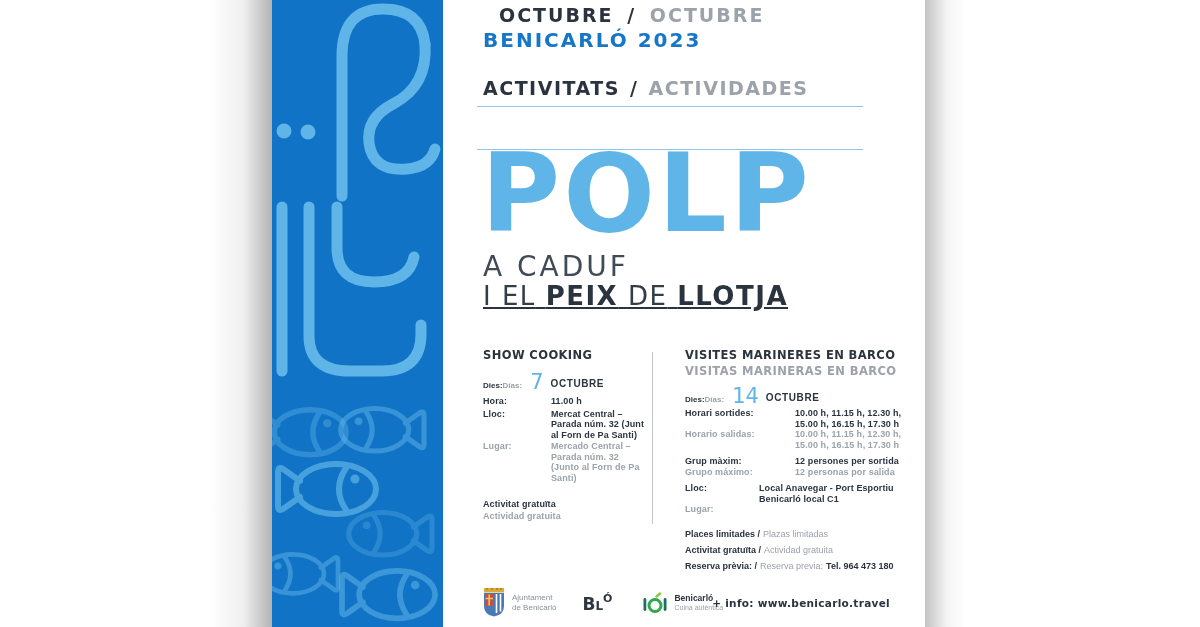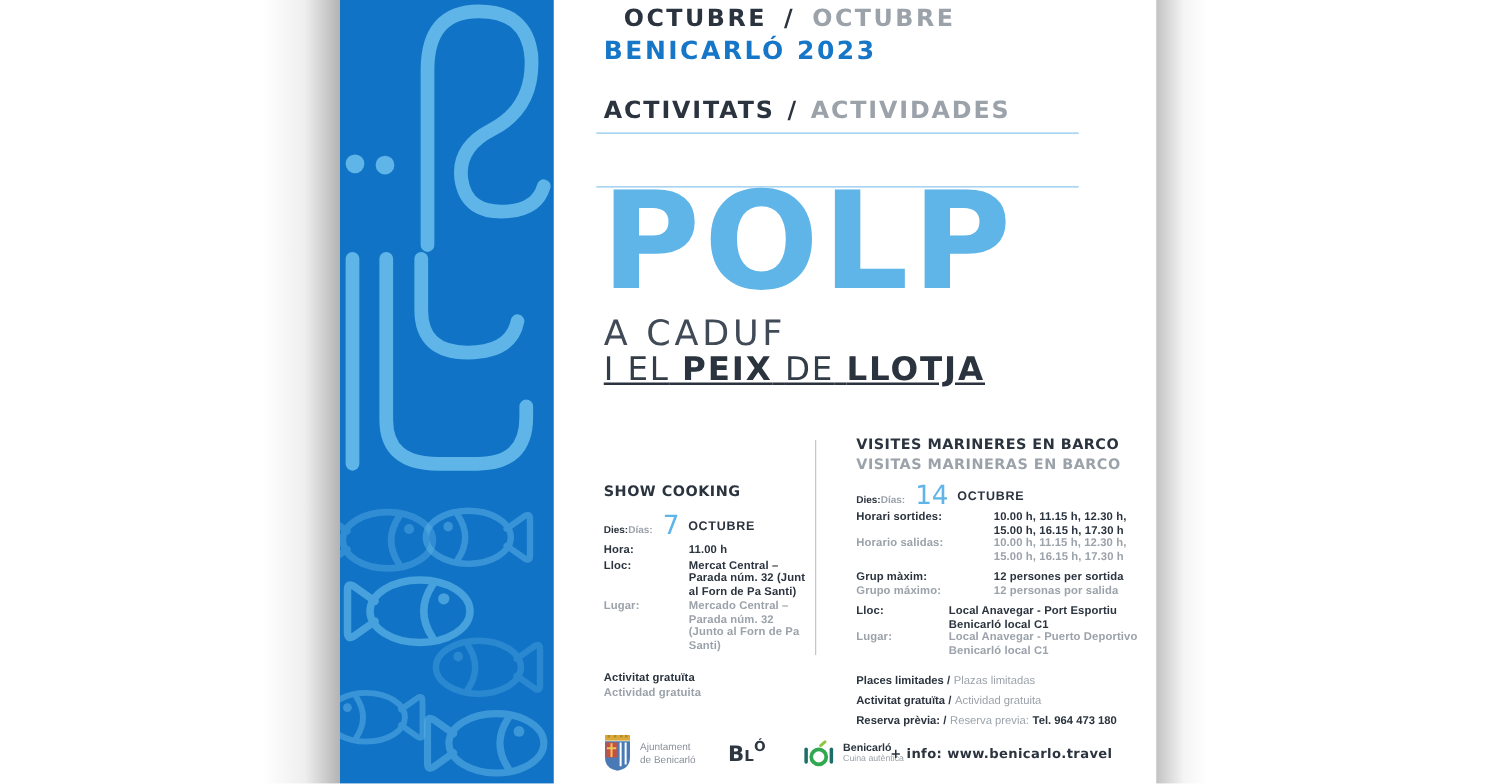--- a/index.html
+++ b/index.html
@@ -62,21 +62,21 @@
   .gray .lbl, .gray .val, .grayt { color:#9BA2AA; }
   .w30 { width:30px; } .w34 { width:36px; } .w72 { width:72px; }
 
   .dies-row { display:flex; align-items:flex-end; }
   .dd { display:flex; font-size:8px; line-height:9px; font-weight:700; }
   .dd .ca { color:#2A333E; } .dd .es { color:#9BA2AA; }
   .day { font-family:"DejaVu Sans",sans-serif; font-size:21px; line-height:16px; font-weight:400; color:#5FB5E8; margin:0 7px 0 8px; }
   .mon { font-size:10px; font-weight:600; color:#2A333E; letter-spacing:0.6px; margin-bottom:1px; }
 
   .mb1{margin-bottom:1px;} .mb2{margin-bottom:2px;} .mb4{margin-bottom:4px;}
-  .mb6{margin-bottom:6px;} .mb10{margin-bottom:10px;} .mb12{margin-bottom:12px;margin-top:38px;} .mb14{margin-bottom:14px;}
+  .mb6{margin-bottom:6px;} .mb10{margin-bottom:10px;} .mb12{margin-bottom:12px;} .mb14{margin-bottom:14px;}
   .mt16{margin-top:16px;}
 
   .inline-line { font-size:9px; line-height:10.5px; margin-bottom:5.5px; white-space:nowrap; }
   .inline-line .d { font-weight:700; color:#2A333E; margin-right:3px; }
   .inline-line .g { color:#9BA2AA; margin-right:3px; }
 
   
   .footer { position:absolute; left:0; top:584px; width:440px; height:40px; }
   .logos { position:absolute; left:0; top:4px; display:flex; align-items:center; }
   .th-text { margin-left:7px; font-size:8px; line-height:9.5px; color:#8A9199; }
@@ -225,21 +225,20 @@
         <span class="lbl w72">Grupo máximo:</span>
         <span class="val">12 personas por salida</span>
       </div>
 
       <div class="row">
         <span class="lbl w34">Lloc:</span>
         <span class="val">Local Anavegar - Port Esportiu Benicarló local C1</span>
       </div>
       <div class="row gray mb14">
         <span class="lbl w34">Lugar:</span>
-        <span class="val">Local Anavegar - Puerto Deportivo Benicarló local C1</span>
       </div>
 
       <div class="inline-line">
         <span class="d">Places limitades /</span><span class="g">Plazas limitadas</span>
       </div>
       <div class="inline-line">
         <span class="d">Activitat gratuïta /</span><span class="g">Actividad gratuita</span>
       </div>
       <div class="inline-line">
         <span class="d">Reserva prèvia: /</span><span class="g">Reserva previa:</span><span class="d">Tel. 964 473 180</span>

